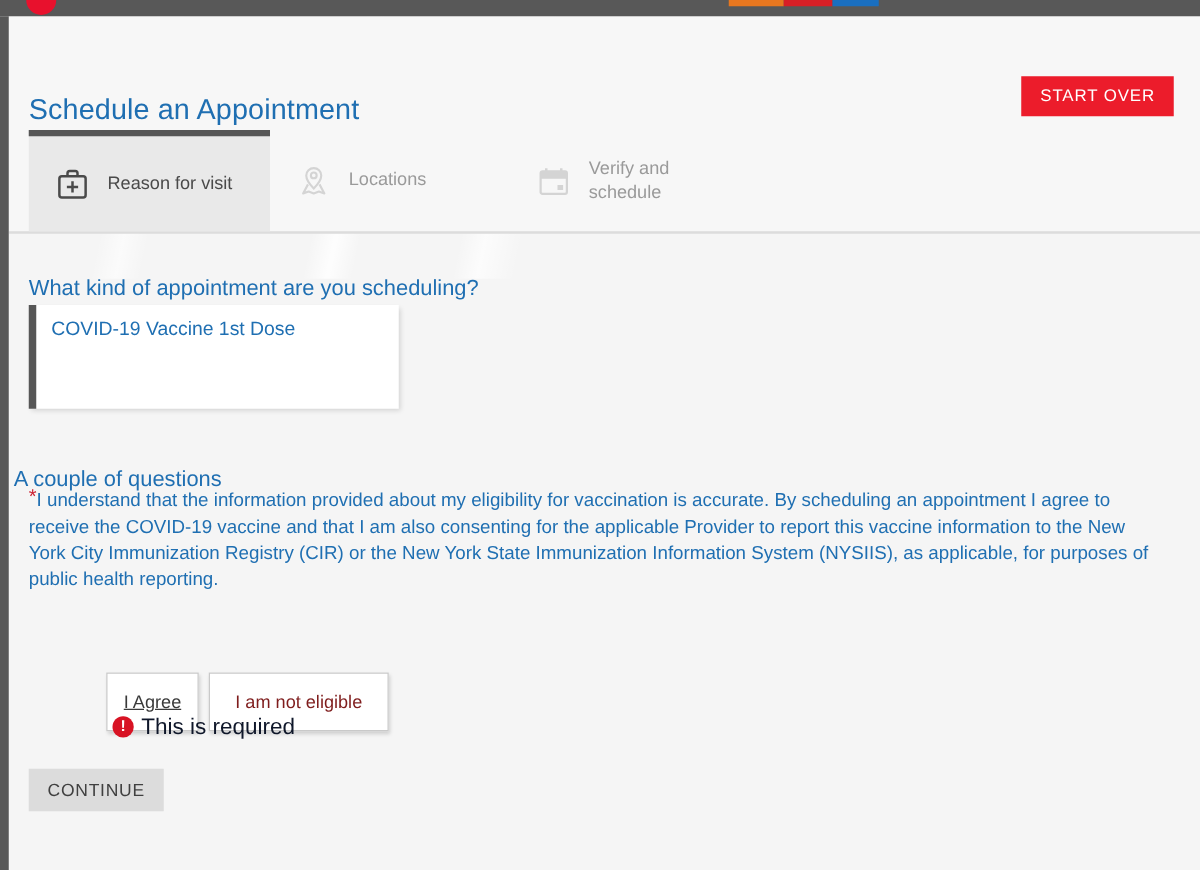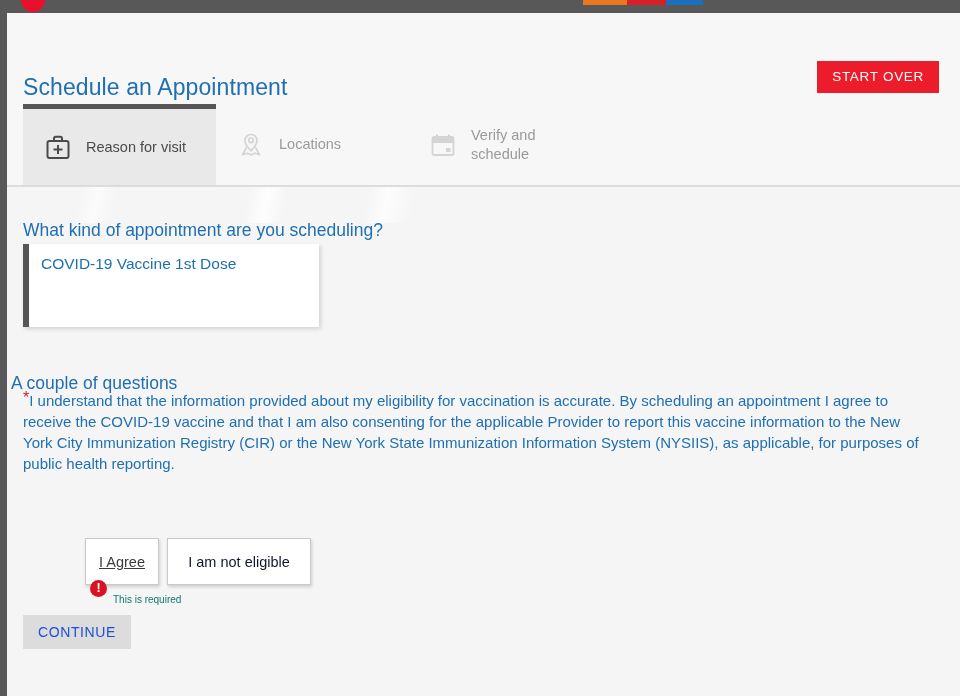--- a/index.html
+++ b/index.html
@@ -217,21 +217,21 @@
     gap: 8px;
     align-items: flex-start;
     margin-top: 24px;
   }
   .choice-button {
     background: #ffffff;
     border: 1px solid #c9c9c9;
     box-shadow: 1px 2px 3px rgba(0,0,0,0.16);
     font-family: "Liberation Sans", sans-serif;
     font-size: 14.5px;
-    color: #0f172a;
+    color: #7f1d1d;
     height: 47px;
     box-sizing: border-box;
     cursor: pointer;
     white-space: nowrap;
   }
   #choice-agree {
     width: 74px;
     text-decoration: underline;
     color: #3a3a3a;
     padding: 0;
@@ -255,32 +255,31 @@
     border-radius: 50%;
     background: #d81324;
     color: #fff;
     font-size: 12.5px;
     font-weight: bold;
     line-height: 17px;
     text-align: center;
     flex: 0 0 auto;
   }
   #validation-text {
-    color: #0f766e;
-    font-size: 10px;
-    white-space: nowrap;
-    margin-top: 23px;
+    color: #0f172a;
+    font-size: 18px;
+    white-space: nowrap;
   }
 
   #continue-button {
     position: absolute;
     left: 16px;
     top: 428px;
     background: #dcdcdc;
-    color: #1d4ed8;
+    color: #404040;
     border: none;
     font-family: "Liberation Sans", sans-serif;
     font-size: 14px;
     letter-spacing: 0.6px;
     width: 108px;
     height: 34px;
     cursor: pointer;
   }
 </style>
 </head>

